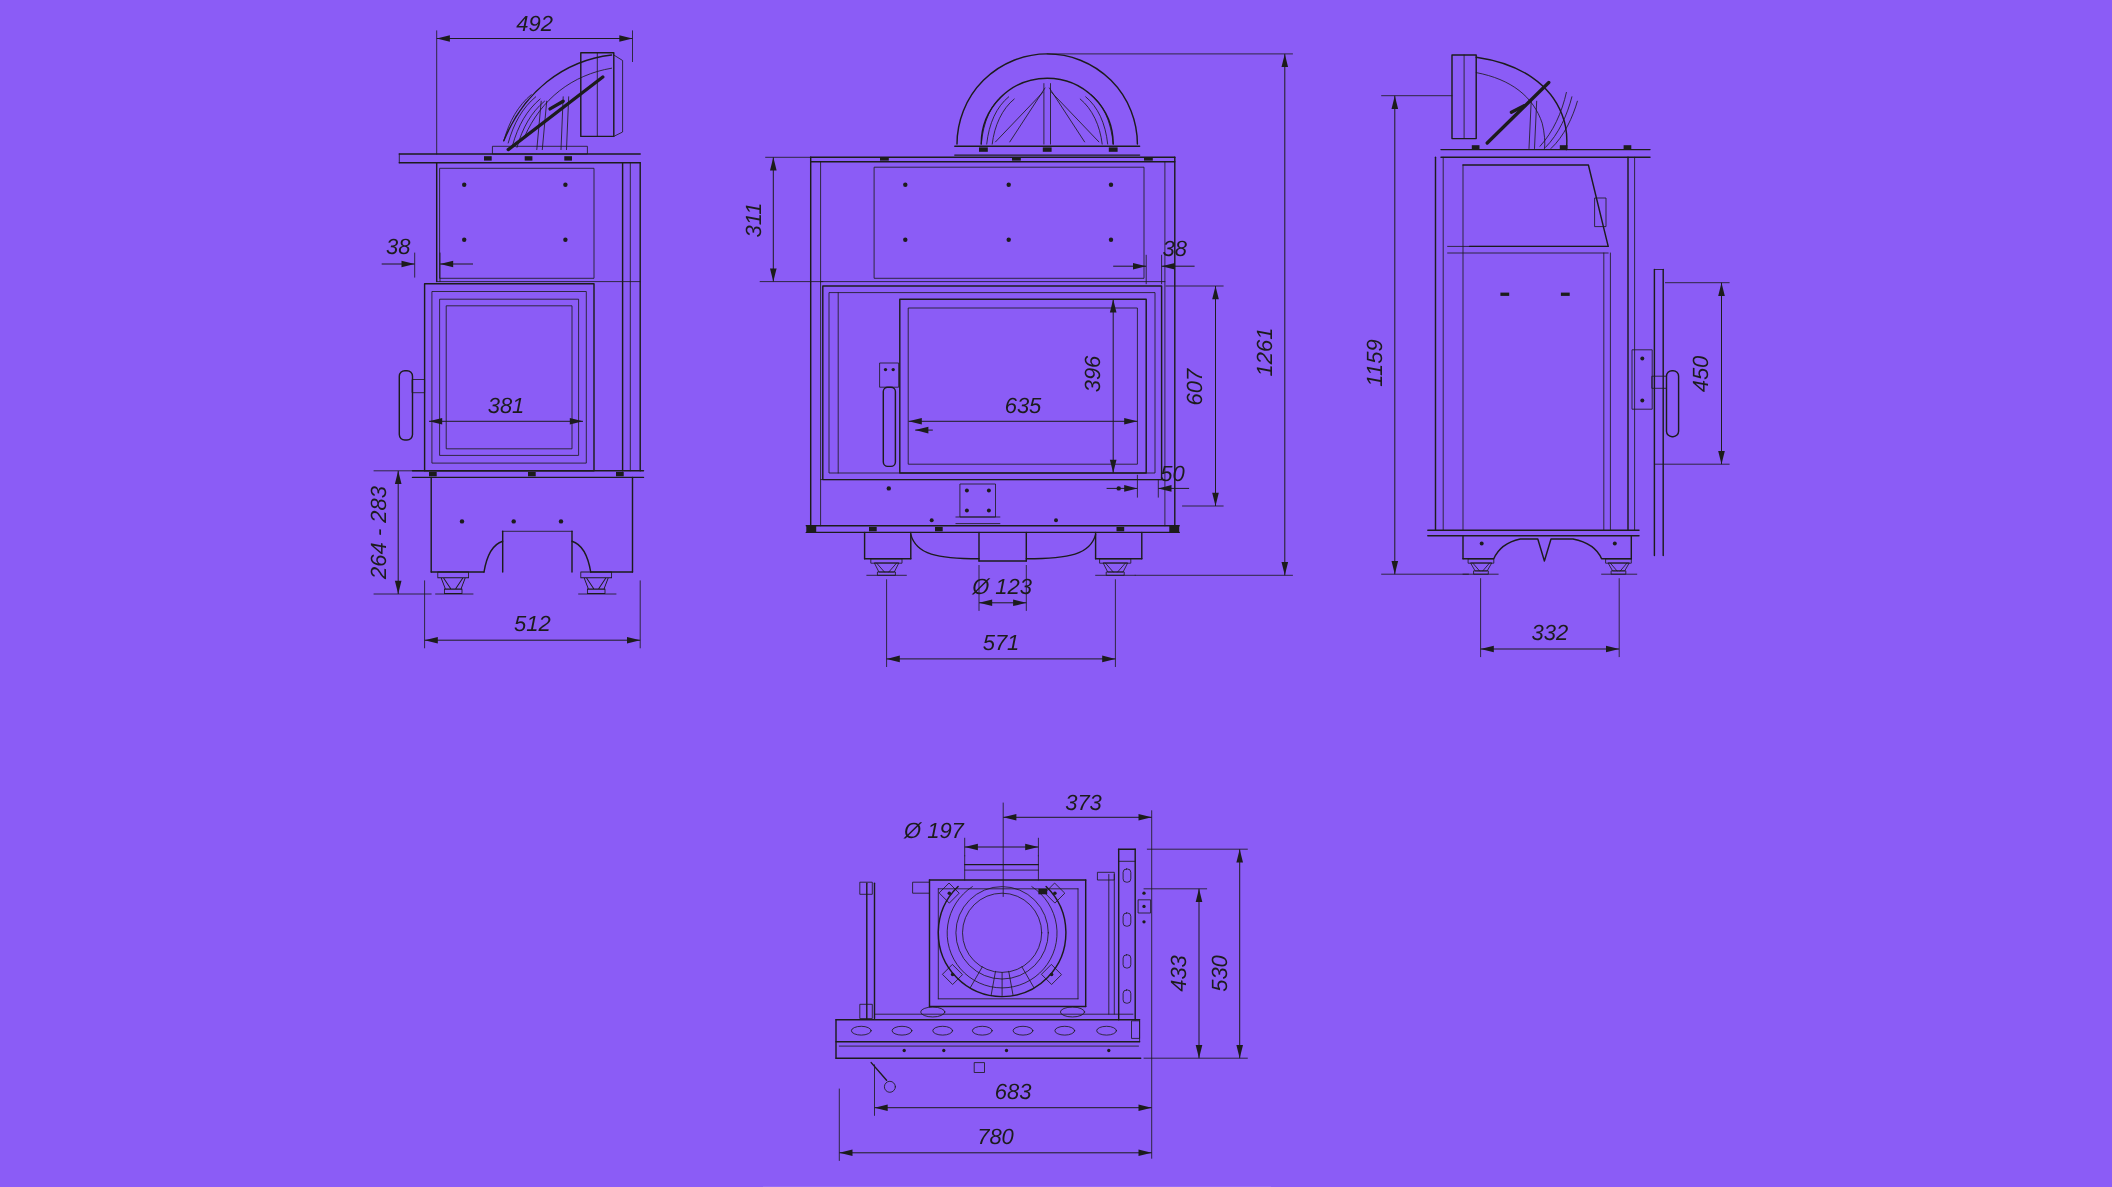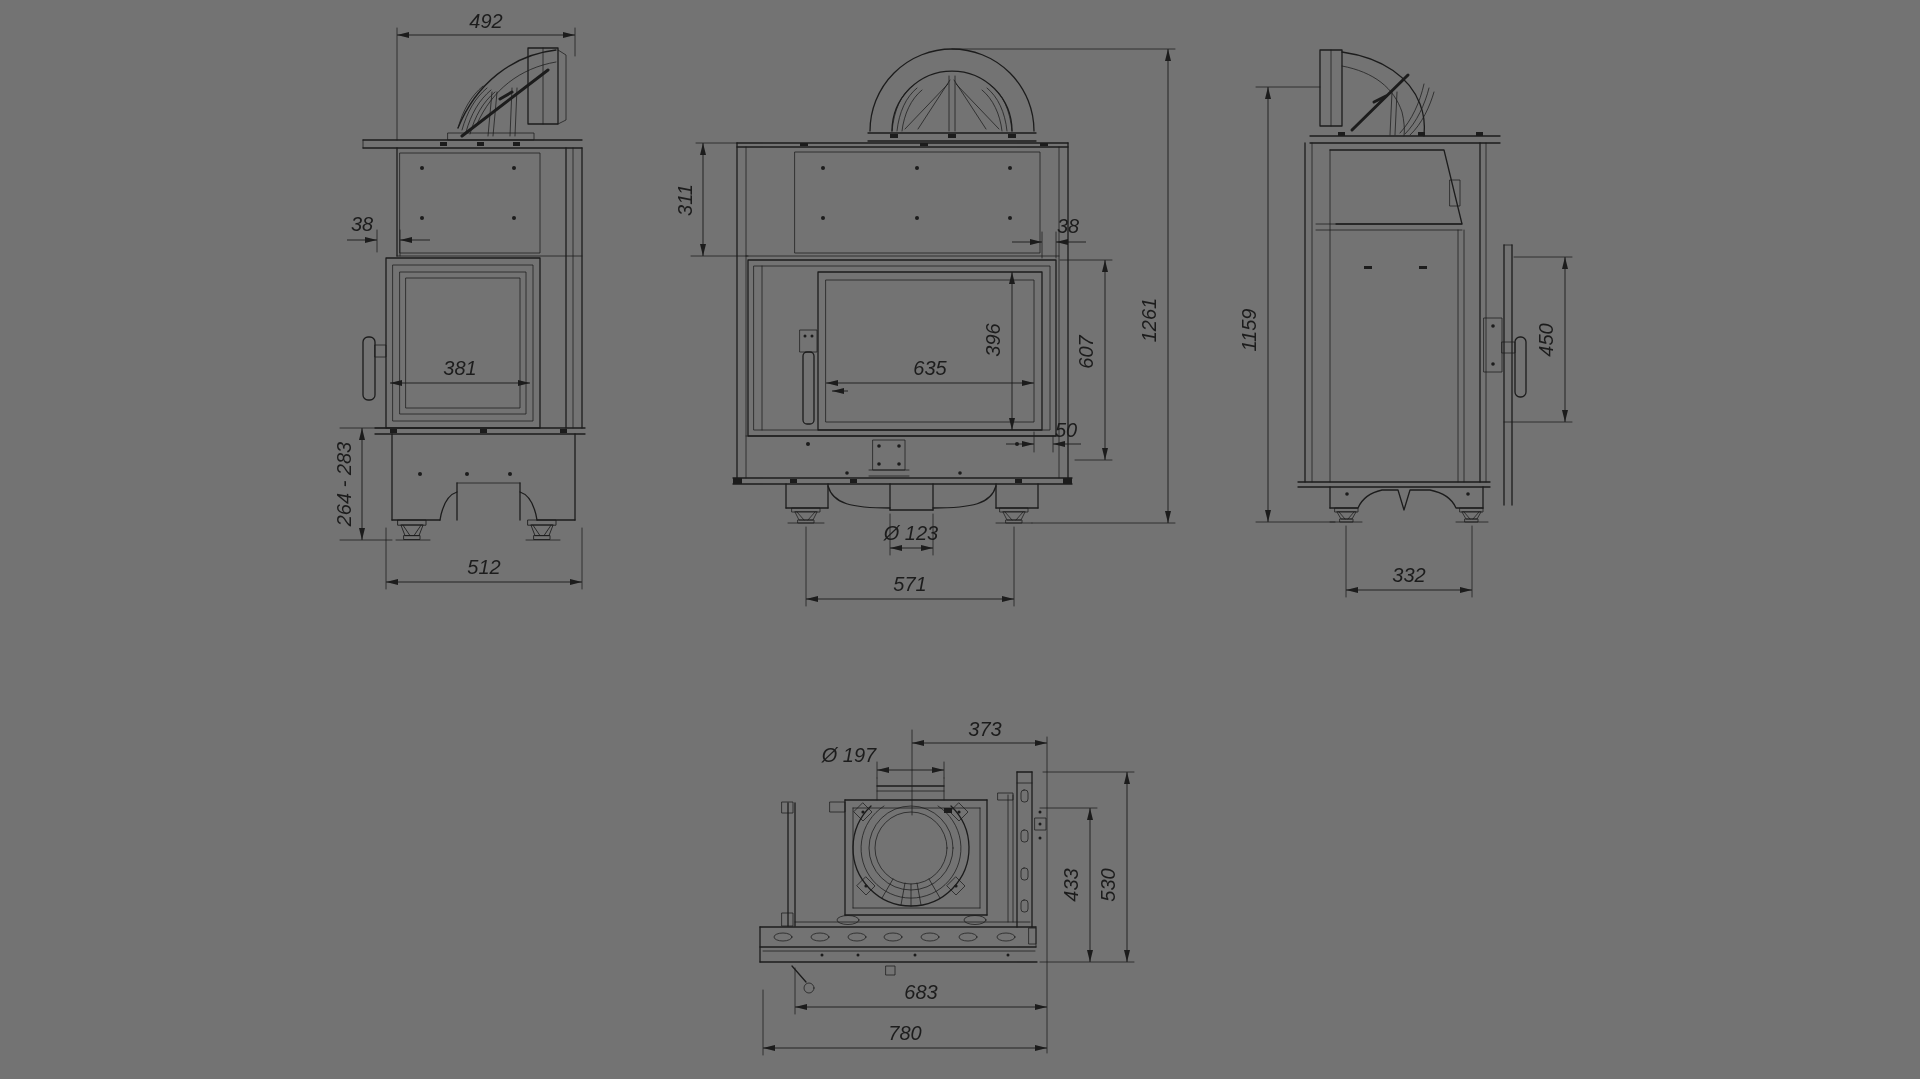--- a/index.html
+++ b/index.html
@@ -1,16 +1,16 @@
 <!DOCTYPE html>
 <html><head>
 <meta charset="utf-8">
 <style>
   html,body{margin:0;padding:0;background:#ffffff;}
-  #sheet{position:relative;width:1920px;height:1079px;background:#737373;overflow:hidden;}
+  #sheet{position:relative;width:1920px;height:1079px;background:#8b5cf6;overflow:hidden;}
   svg{position:absolute;left:0;top:0;}
   .ol{fill:none;stroke:#1c1c1c;stroke-width:1.3;stroke-linejoin:round;stroke-linecap:round;}
   .tl{fill:none;stroke:#1c1c1c;stroke-width:0.75;stroke-linejoin:round;stroke-linecap:round;}
   .dim{fill:none;stroke:#1c1c1c;stroke-width:0.9;}
   .thick{fill:none;stroke:#1c1c1c;stroke-width:3;stroke-linecap:round;}
   .dk{fill:#1c1c1c;stroke:none;}
   .dimtxt{font-family:"Liberation Sans",sans-serif;font-style:italic;font-size:20px;fill:#1c1c1c;}
 </style>
 </head>
 <body>

